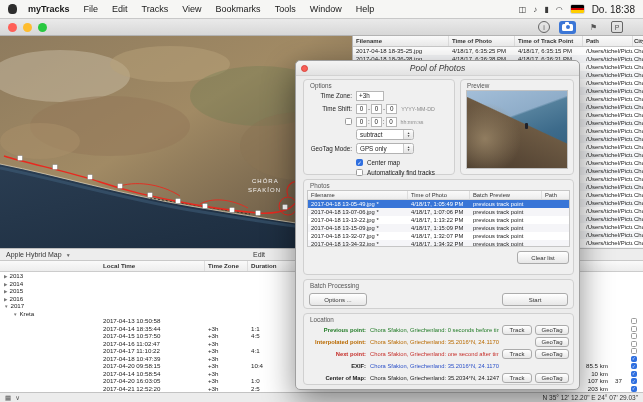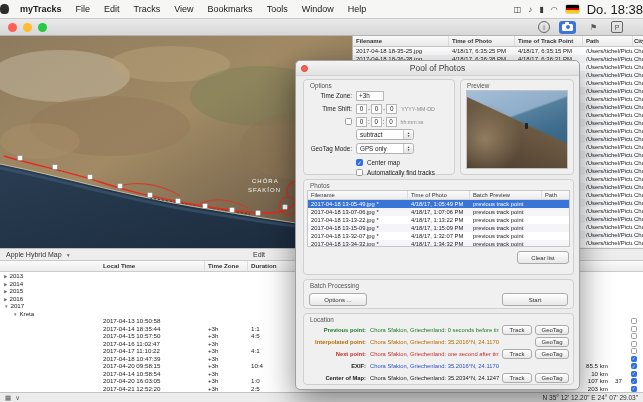--- a/index.html
+++ b/index.html
@@ -1,30 +1,30 @@
 <!DOCTYPE html>
 <html><head>
 <meta charset="utf-8">
 <style>
   html,body{margin:0;padding:0;}
   body{width:643px;height:402px;position:relative;overflow:hidden;
        font-family:"Liberation Sans","DejaVu Sans",sans-serif;background:#d8d8d8;}
   
   .menubar{position:absolute;top:0;left:0;right:0;height:19px;background:#f6f6f4;
            border-bottom:1px solid #c8c8c8;display:flex;align-items:center;
-           padding:0 0;box-sizing:border-box;font-size:9px;color:#1b1b1b;z-index:90;}
+           padding:0 8px;box-sizing:border-box;font-size:9px;color:#1b1b1b;z-index:90;}
   .apple{width:9px;height:10px;background:#2d2d2d;border-radius:45% 45% 42% 42%;margin-right:4px;flex:0 0 auto;}
   .menu-item{padding:0 7px;white-space:nowrap;}
   .menu-item.bold{font-weight:bold;}
   .mb-right{margin-left:auto;display:flex;align-items:center;gap:8px;}
   .status-icon{font-size:8px;color:#3a3a3a;}
   .flag{width:13px;height:8px;border-radius:1px;flex:0 0 auto;
         background:linear-gradient(#000 0 33%,#d00000 33% 66%,#ffce00 66% 100%);
         box-shadow:0 0 0 .5px #aaa;}
-  .clock{font-size:13px;white-space:nowrap;}
+  .clock{font-size:10px;white-space:nowrap;}
   
   .toolbar{position:absolute;top:19px;left:0;right:0;height:17px;
            background:linear-gradient(#eaeaea,#d7d7d7);border-bottom:1px solid #b3b3b3;
            display:flex;align-items:center;padding:0 8px;box-sizing:border-box;z-index:20;}
   .tl{width:9px;height:9px;border-radius:50%;margin-right:6px;flex:0 0 auto;}
   .tl.red{background:#ff5f57;}.tl.yellow{background:#febc2e;}.tl.green{background:#28c840;}
   .tb-icons{margin-left:auto;display:flex;align-items:center;gap:9px;margin-right:12px;}
   .tb-icon{min-width:17px;height:13px;display:flex;align-items:center;justify-content:center;
            font-size:8px;color:#555;border-radius:3px;}
   .tb-icon.active{background:#3b76d6;color:#fff;}
@@ -76,21 +76,21 @@
              border-top:1px solid #c3c3c3;display:flex;align-items:center;padding:0 5px;
              box-sizing:border-box;font-size:6.5px;color:#333;z-index:30;}
   .sb-icon{font-size:6.5px;color:#555;margin-right:4px;}
   .coords{margin-left:auto;white-space:nowrap;}
   
   .dialog{position:absolute;left:295px;top:60px;width:285px;height:330px;background:#ececec;
           border:1px solid #9f9f9f;border-radius:5px;box-shadow:0 12px 32px rgba(0,0,0,.45);
           box-sizing:border-box;z-index:40;}
   .dlg-title{height:14px;display:flex;align-items:center;justify-content:center;font-size:8.5px;
              color:#3c3c3c;position:relative;border-bottom:1px solid #d2d2d2;
-             background:linear-gradient(#f4f4f4,#e2e2e2);border-radius:5px 5px 0 0;}
+             background:linear-gradient(#f4f4f4,#e2e2e2);border-radius:5px 5px 0 0;font-style:italic;}
   .dlg-close{position:absolute;left:5px;top:3.5px;width:7px;height:7px;border-radius:50%;
              background:#f95f57;border:.5px solid #d8453e;box-sizing:border-box;}
   .group{position:absolute;border:1px solid #d0d0d0;border-radius:4px;background:#f0f0f0;box-sizing:border-box;}
   .group-label{position:absolute;top:1.5px;left:6px;font-size:6.3px;color:#555;}
   .g-options{left:7px;top:18px;width:152px;height:96px;}
   .g-preview{left:164px;top:18px;width:114px;height:96px;}
   .g-photos{left:7px;top:118px;width:271px;height:96px;}
   .g-batch{left:7px;top:218px;width:271px;height:30px;}
   .g-loc{left:7px;top:252px;width:271px;height:72px;}
   .orow{position:absolute;left:4px;right:4px;display:flex;align-items:center;height:11px;font-size:6.3px;color:#222;}

